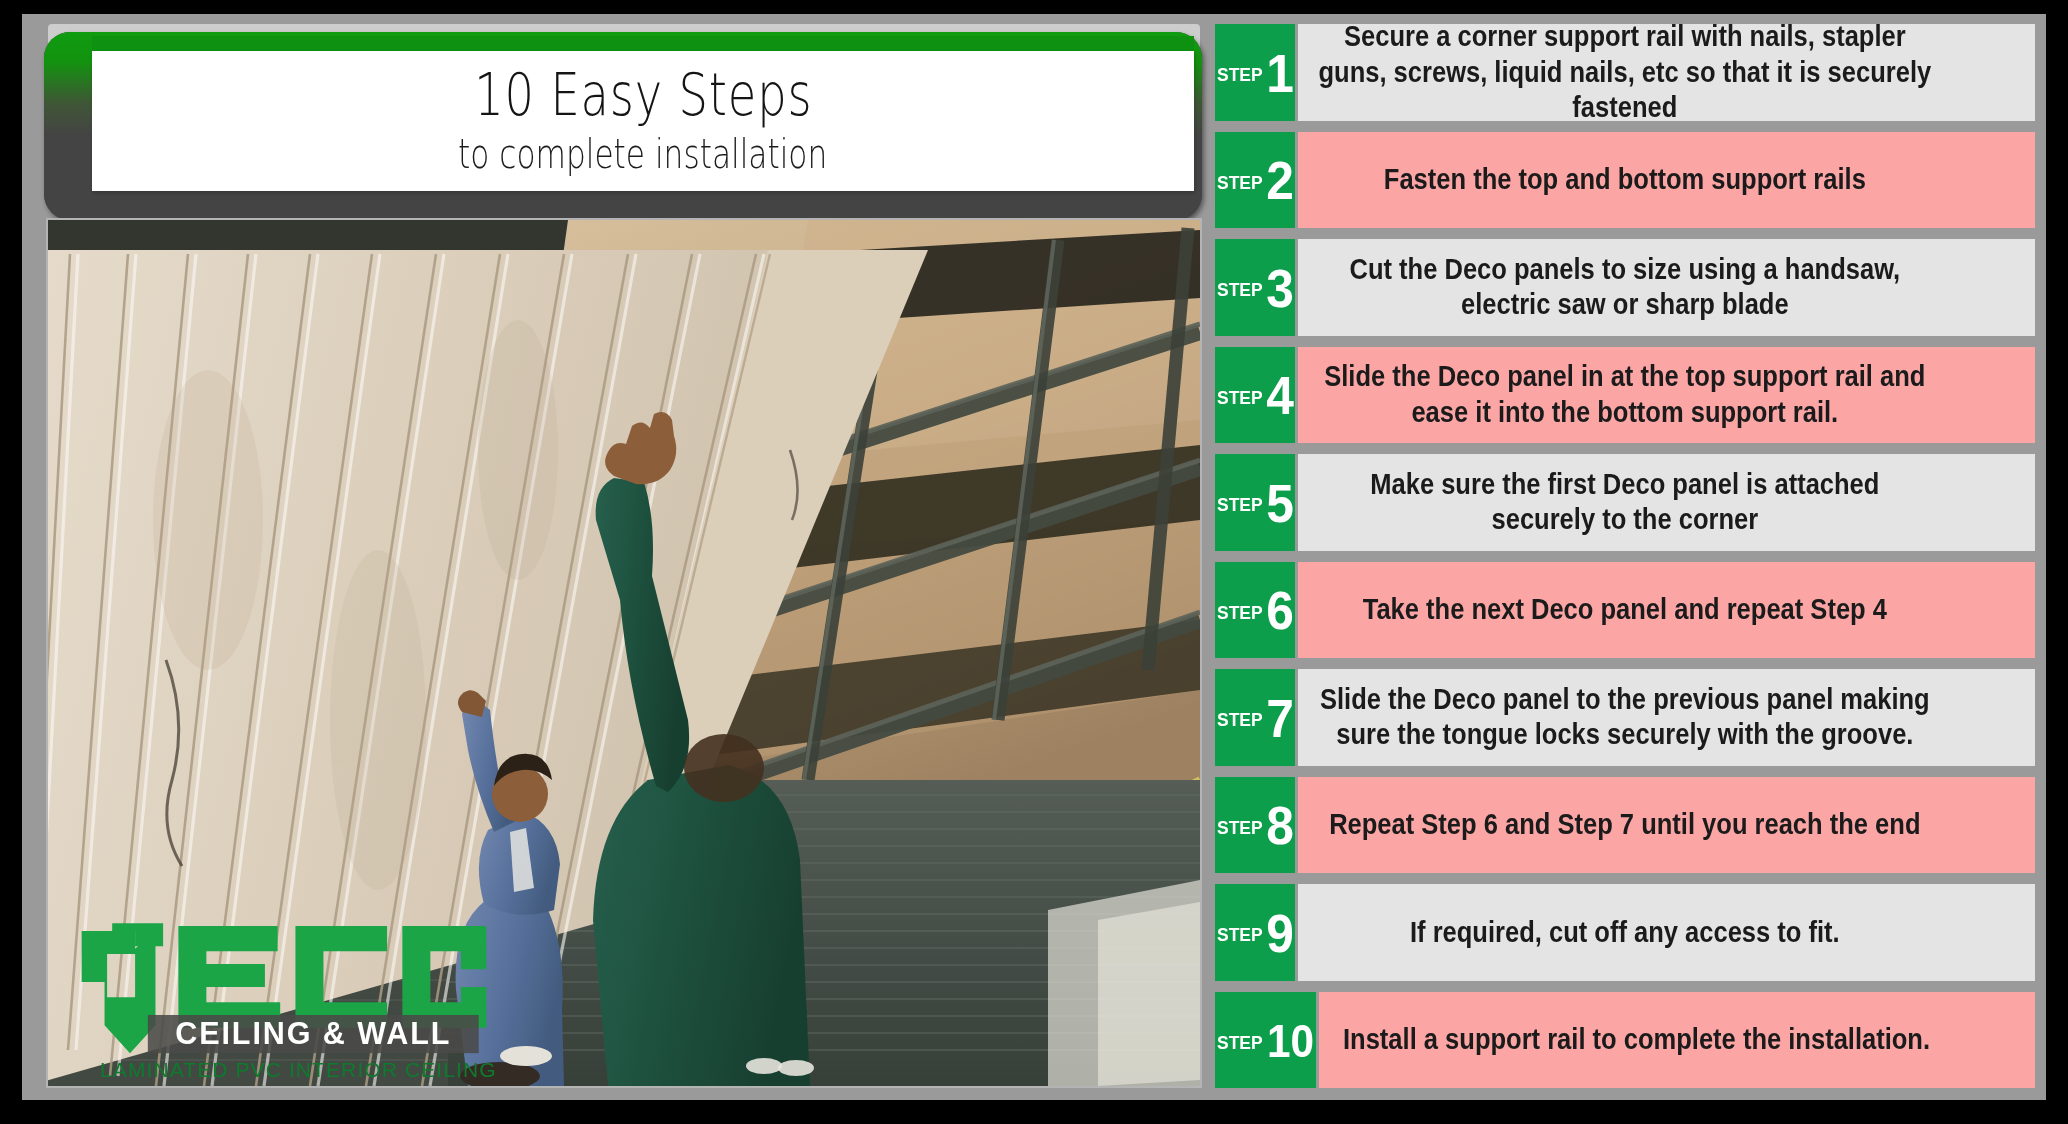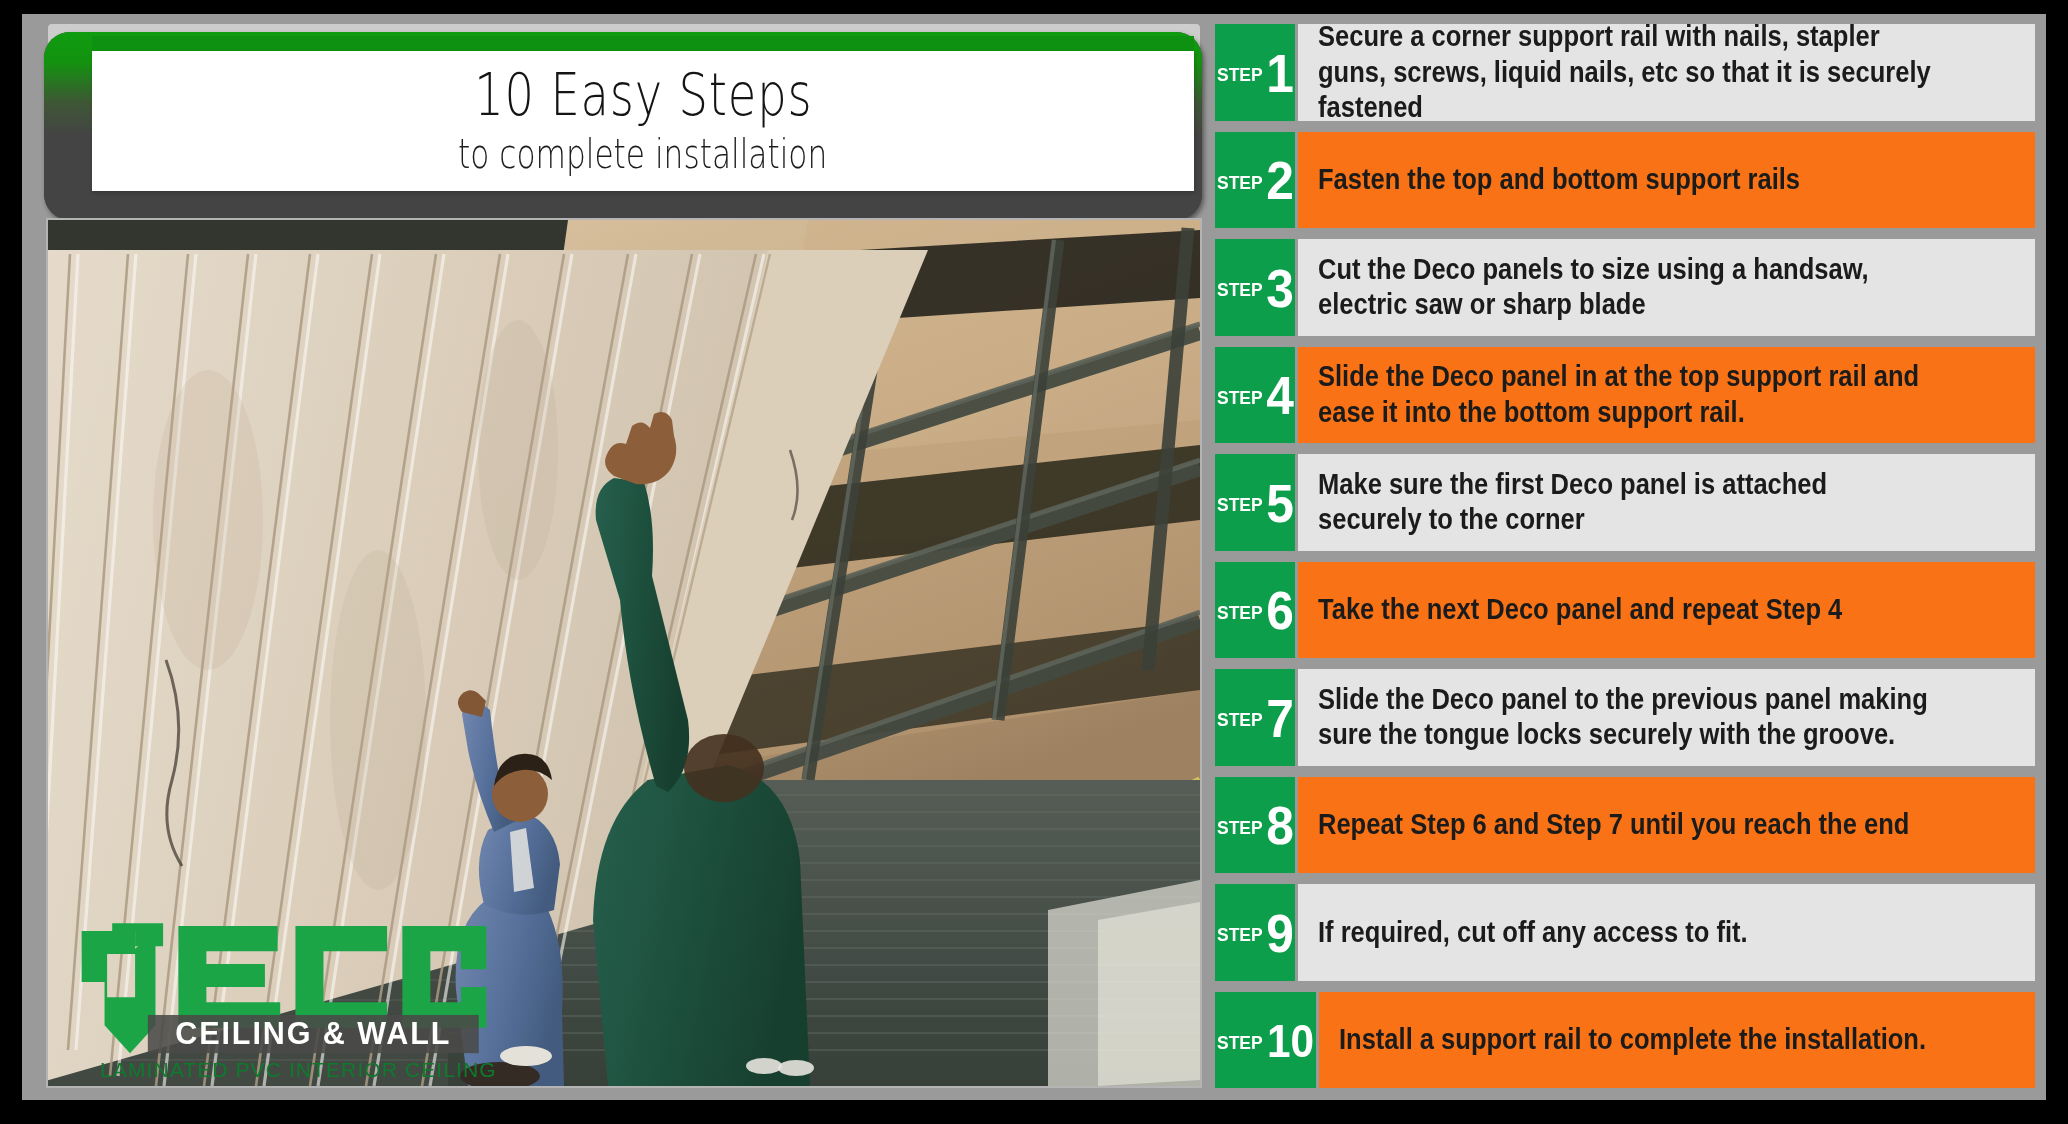--- a/index.html
+++ b/index.html
@@ -132,21 +132,21 @@
     flex-direction:column;
     gap:11px;
   }
   .step-row {
     display:flex;
     flex:1 1 0;
     min-height:0;
     align-items:stretch;
   }
   .step-row.alt .step-text-box { background:#e4e4e4; }
-  .step-row.plain .step-text-box { background:#f97316; }
+  .step-row.plain .step-text-box { background:#fca5a5; }
 
   .step-badge {
     flex:0 0 56px;
     background:#0d9e4b;
     display:flex;
     flex-direction:row;
     align-items:center;
     justify-content:flex-start;
     padding-top:5px;
     color:#ffffff;
@@ -168,20 +168,21 @@
     transform:scaleX(0.92);
   }
   .step-badge-num.two-digit { font-size:46px; }
 
   .step-text-box {
     flex:1 1 auto;
     display:flex;
     align-items:center;
     padding:4px 20px 4px 20px;
     margin-left:3px;
+    text-align:center;
   }
   .step-text {
     font-family:"Liberation Sans", sans-serif;
     font-size:29px;
     font-weight:bold;
     color:#1b1b1b;
     line-height:1.22;
     transform:scaleX(0.88);
     transform-origin:left center;
     width:113%;

